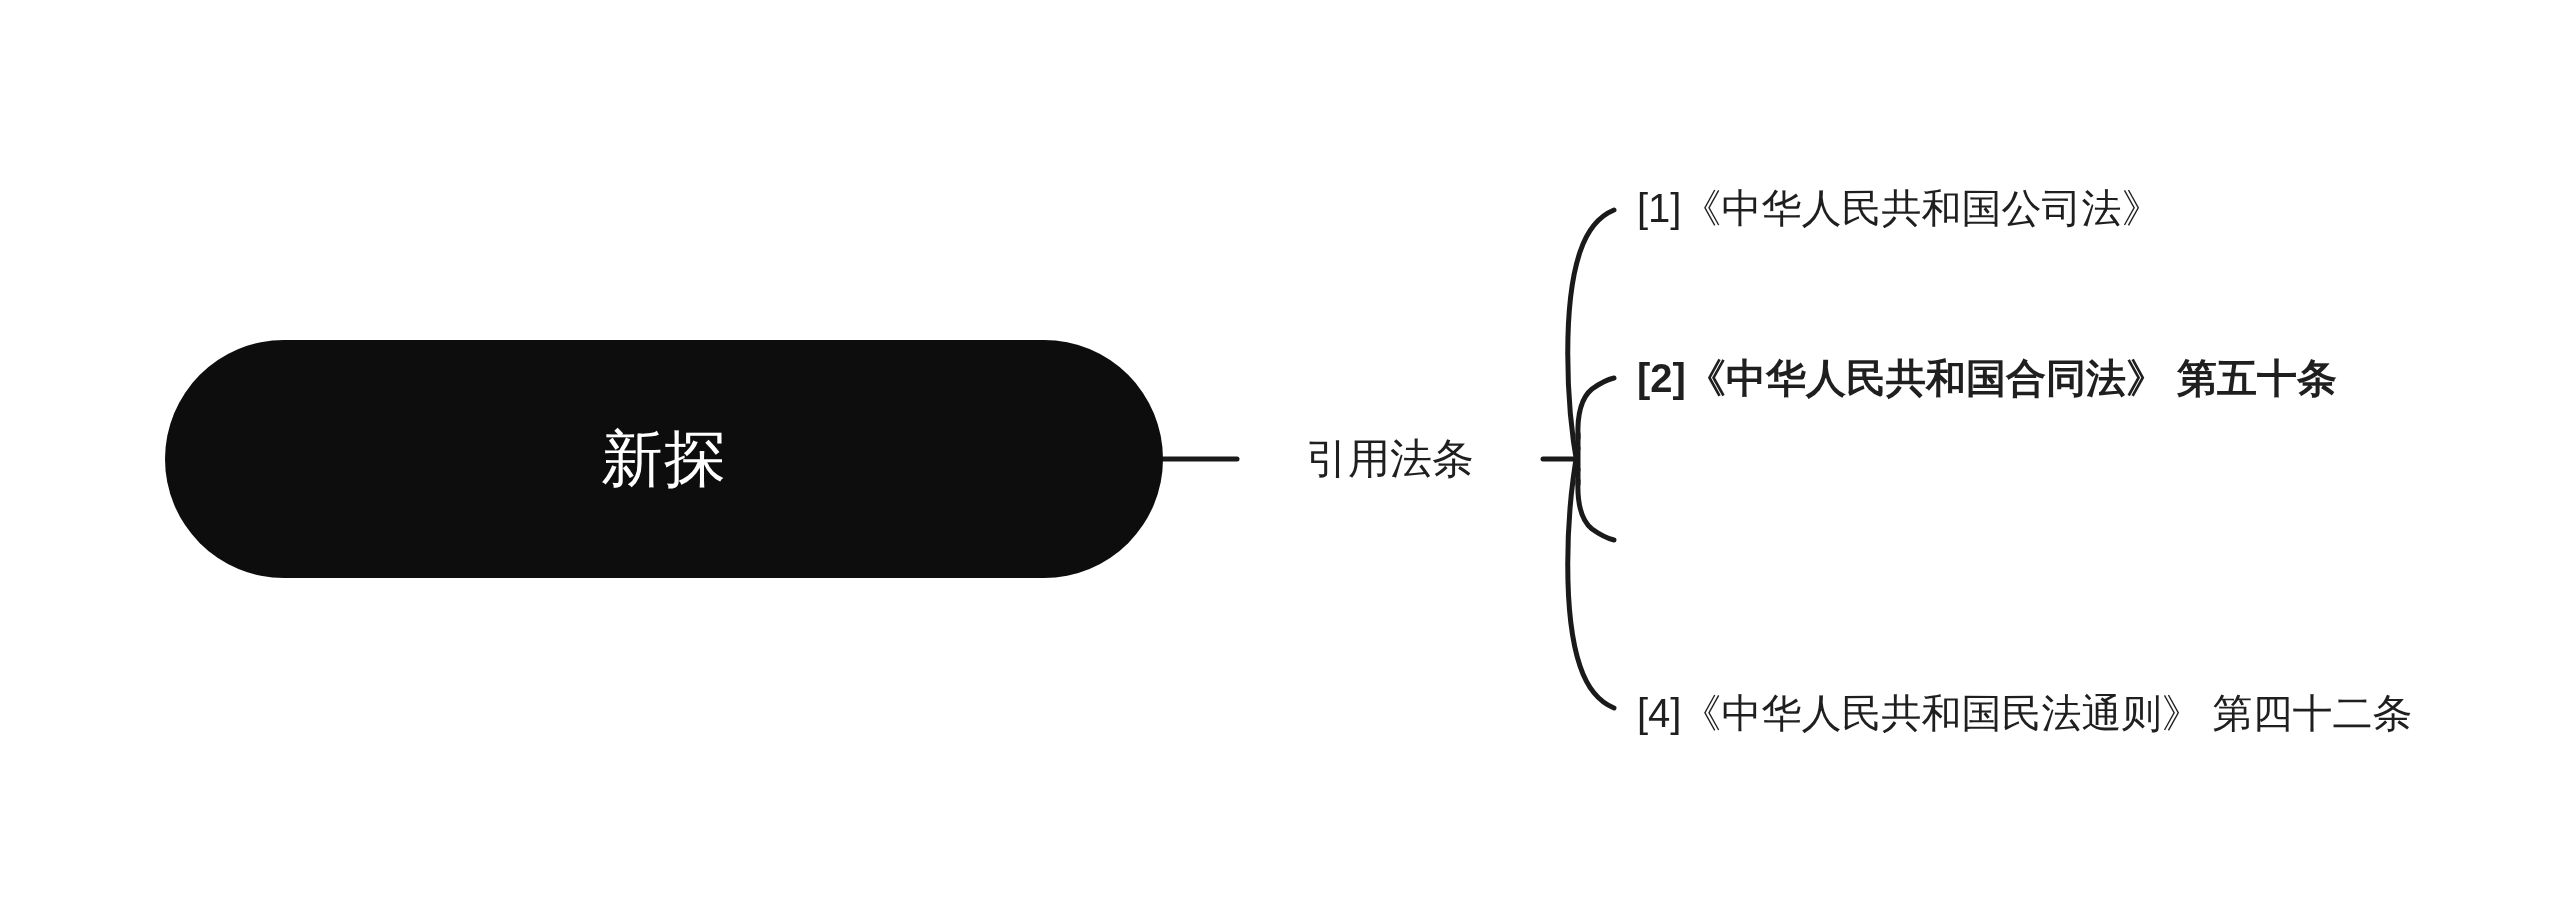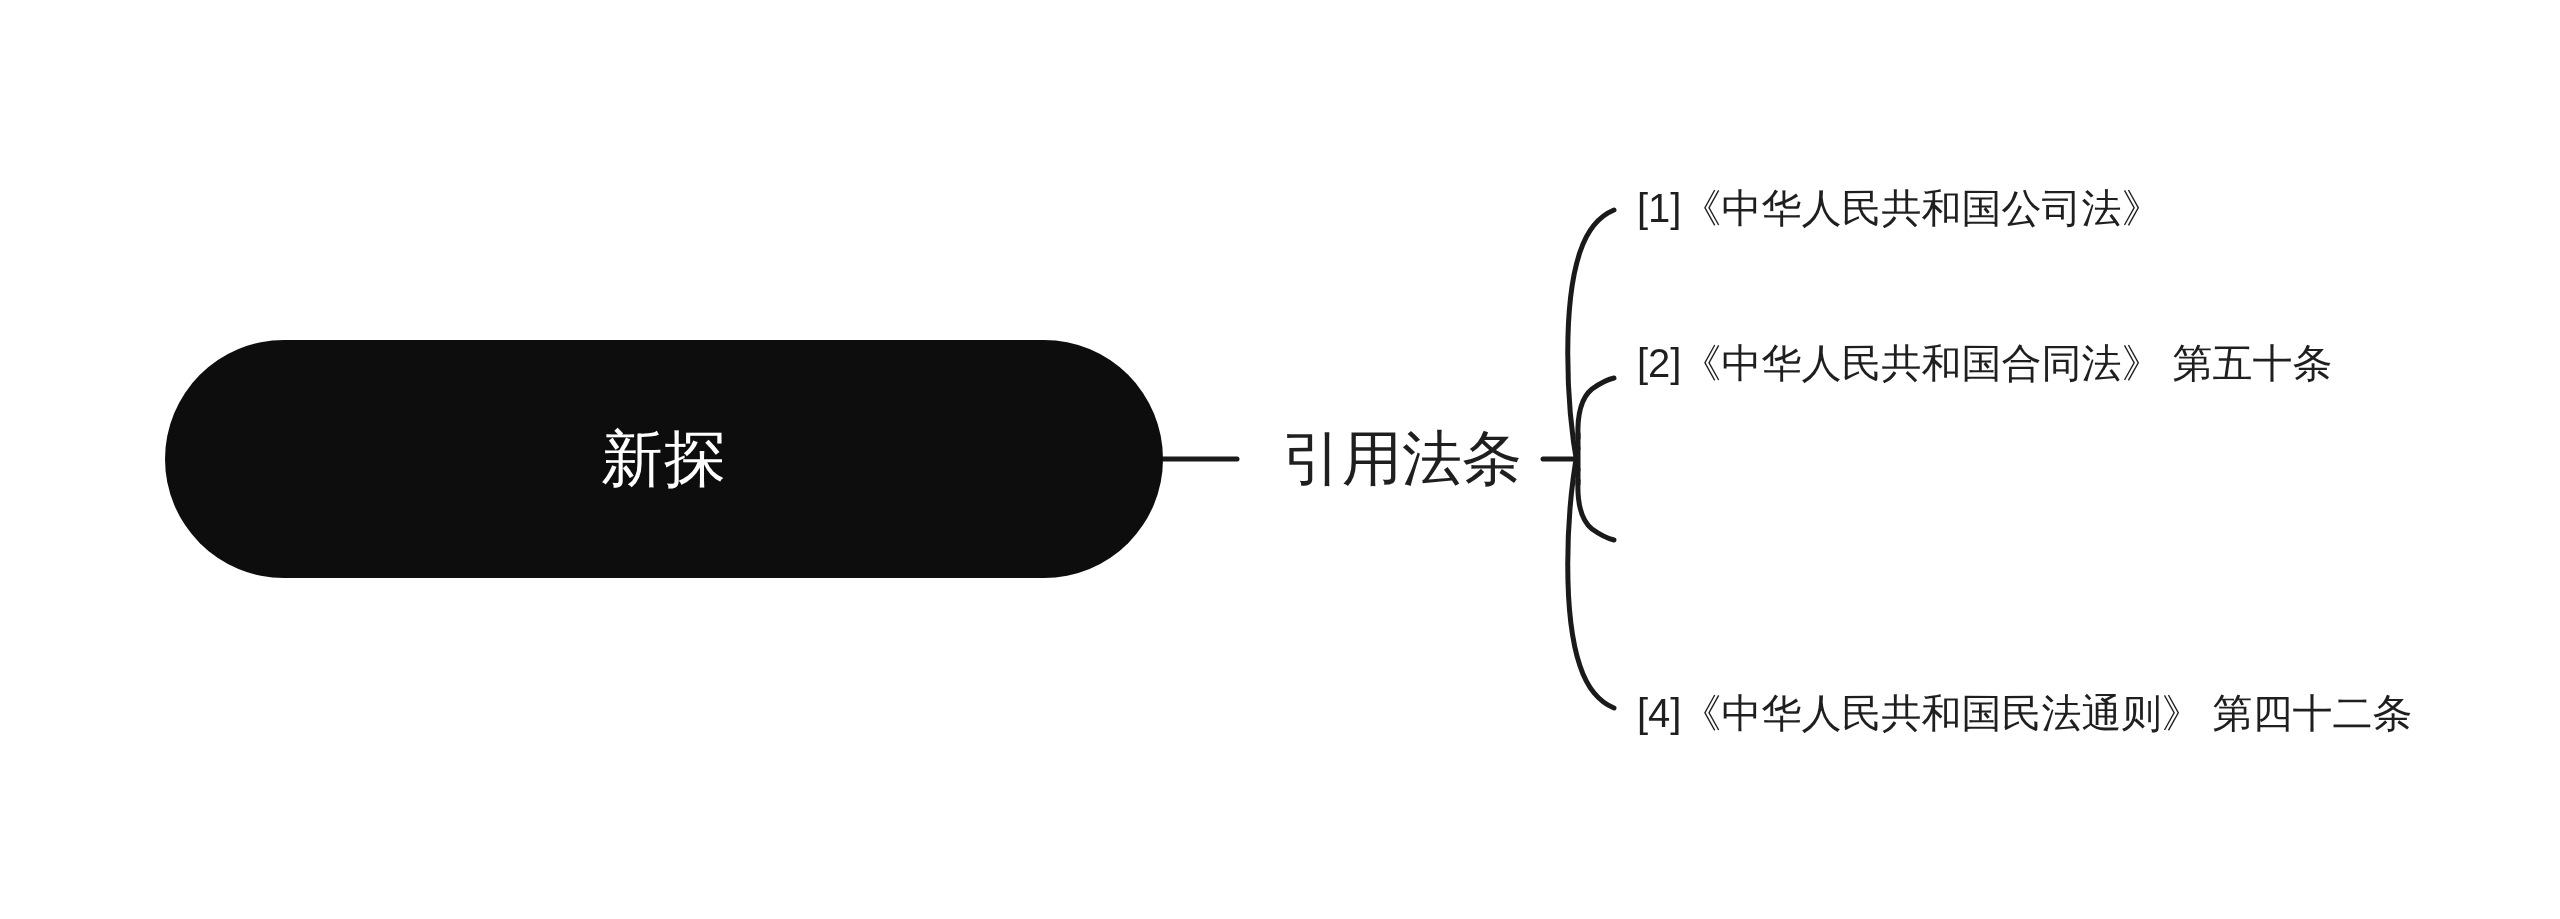--- a/index.html
+++ b/index.html
@@ -52,36 +52,36 @@
     font-weight: 500;
     letter-spacing: 1px;
     white-space: nowrap;
   }
   .branch-node {
     position: absolute;
     left: 1282px;
     top: 432px;
     width: 216px;
     text-align: center;
-    font-size: 60px;
+    font-size: 42px;
     line-height: 54px;
     color: var(--text-color, #1f1f1f);
     white-space: nowrap;
   }
   .leaf-node {
     position: absolute;
     left: 1637px;
     font-size: 40px;
     line-height: 50px;
     color: var(--text-color, #1f1f1f);
     white-space: nowrap;
     text-align: center;
   }
   .leaf-node.leaf-1 { top: 183px; }
-  .leaf-node.leaf-2 { top: 338px; }
+  .leaf-node.leaf-2 { top: 353px; font-weight: bold; }
   .leaf-node.leaf-3 { top: 522px; }
   .leaf-node.leaf-4 { top: 688px; }
 </style>
 </head>
 <body>
 
 <div class="canvas">
 
   <svg class="connector-svg" viewBox="0 0 2560 919" xmlns="http://www.w3.org/2000/svg">
     <line x1="1163" y1="459" x2="1237" y2="459"></line>

